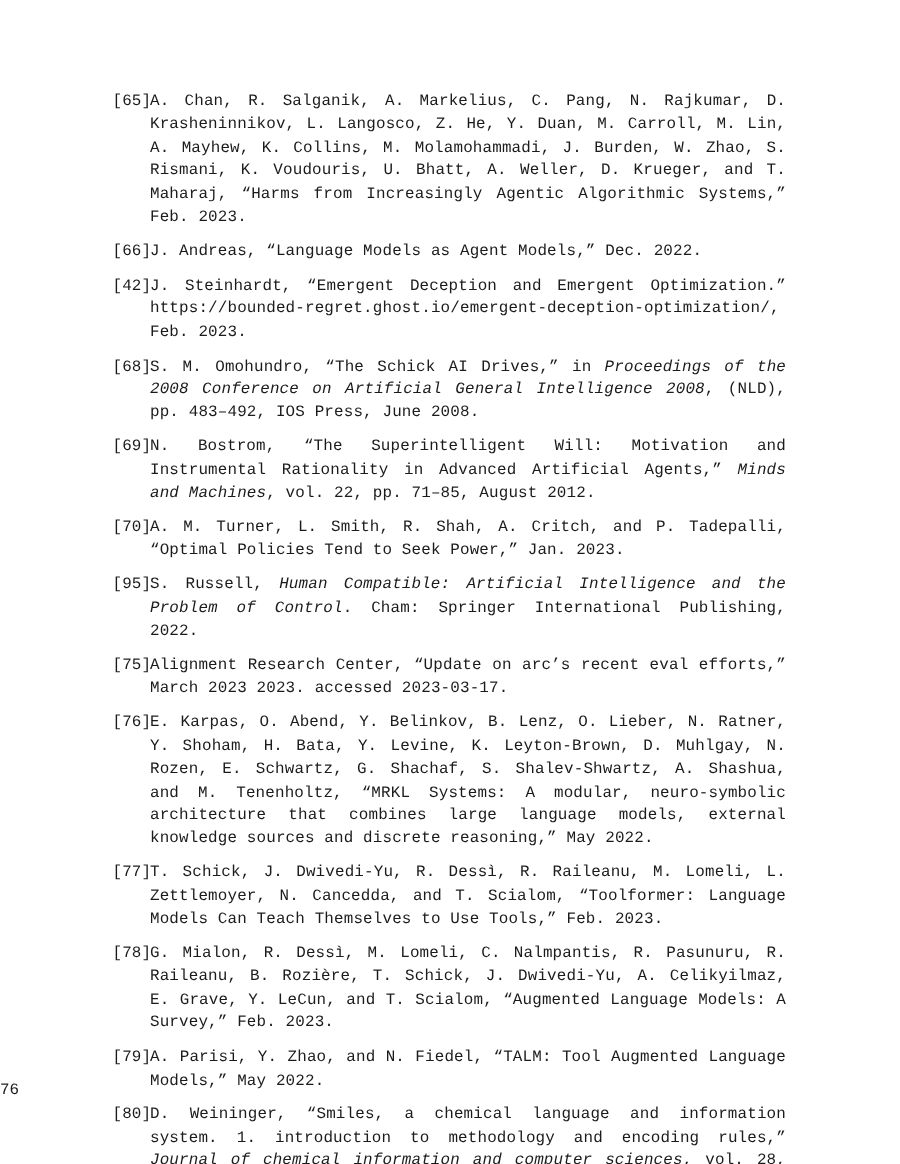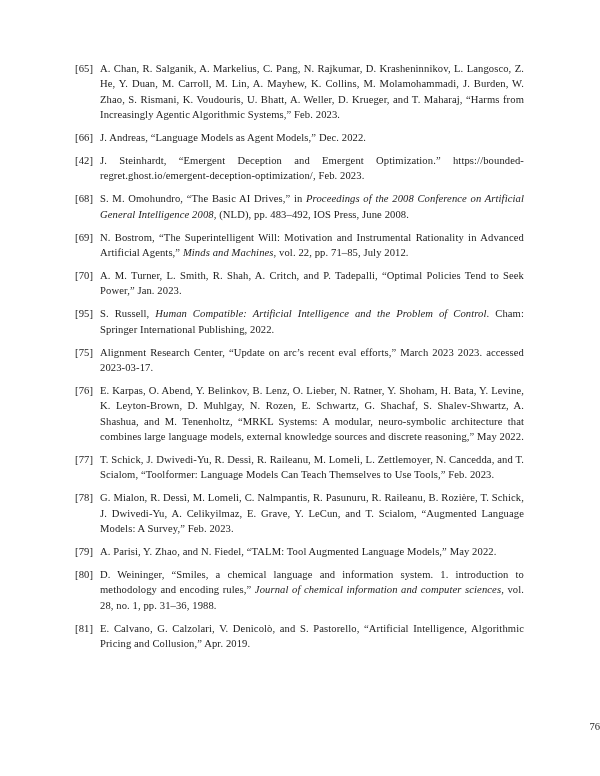--- a/index.html
+++ b/index.html
@@ -6,21 +6,21 @@
     margin: 0;
     padding: 0;
     background: #ffffff;
   }
   .page {
     position: relative;
     width: 600px;
     height: 776px;
     background: #ffffff;
     overflow: hidden;
-    font-family: Liberation Serif, serif;
+    font-family: Liberation Mono, monospace;
     color: #1b1b1b;
   }
   .ref-list {
     position: absolute;
     left: 75px;
     top: 61px;
     width: 449px;
   }
   .ref {
     position: relative;
@@ -45,21 +45,21 @@
   .ref-text .url {
     color: #1b1b1b;
     text-decoration: none;
     overflow-wrap: break-word;
   }
   .page-number {
     position: absolute;
     top: 721px;
     left: 0;
     width: 100%;
-    text-align: right;
+    text-align: left;
     font-size: 10.6px;
     color: #1b1b1b;
   }
 </style>
 </head>
 <body>
 
 <main class="page">
   <section class="ref-list" id="ref-list">
       <div class="ref">
@@ -69,25 +69,25 @@
       <div class="ref">
         <span class="ref-label">[66]</span>
         <span class="ref-text"><span>J. Andreas, “Language Models as Agent Models,” Dec. 2022.</span></span>
       </div>
       <div class="ref">
         <span class="ref-label">[42]</span>
         <span class="ref-text"><span>J. Steinhardt, “Emergent Deception and Emergent Optimization.” </span><span class="url">https://bounded-regret.ghost.io/emergent-deception-optimization/</span><span>, Feb. 2023.</span></span>
       </div>
       <div class="ref">
         <span class="ref-label">[68]</span>
-        <span class="ref-text"><span>S. M. Omohundro, “The Basic AI Drives,” in </span><span class="italic">Proceedings of the 2008 Conference on Artificial General Intelligence 2008</span><span>, (NLD), pp. 483–492, IOS Press, June 2008.</span></span>
+        <span class="ref-text"><span>S. M. Omohundro, “The Schick AI Drives,” in </span><span class="italic">Proceedings of the 2008 Conference on Artificial General Intelligence 2008</span><span>, (NLD), pp. 483–492, IOS Press, June 2008.</span></span>
       </div>
       <div class="ref">
         <span class="ref-label">[69]</span>
-        <span class="ref-text"><span>N. Bostrom, “The Superintelligent Will: Motivation and Instrumental Rationality in Advanced Artificial Agents,” </span><span class="italic">Minds and Machines</span><span>, vol. 22, pp. 71–85, July 2012.</span></span>
+        <span class="ref-text"><span>N. Bostrom, “The Superintelligent Will: Motivation and Instrumental Rationality in Advanced Artificial Agents,” </span><span class="italic">Minds and Machines</span><span>, vol. 22, pp. 71–85, August 2012.</span></span>
       </div>
       <div class="ref">
         <span class="ref-label">[70]</span>
         <span class="ref-text"><span>A. M. Turner, L. Smith, R. Shah, A. Critch, and P. Tadepalli, “Optimal Policies Tend to Seek Power,” Jan. 2023.</span></span>
       </div>
       <div class="ref">
         <span class="ref-label">[95]</span>
         <span class="ref-text"><span>S. Russell, </span><span class="italic">Human Compatible: Artificial Intelligence and the Problem of Control</span><span>. Cham: Springer International Publishing, 2022.</span></span>
       </div>
       <div class="ref">

